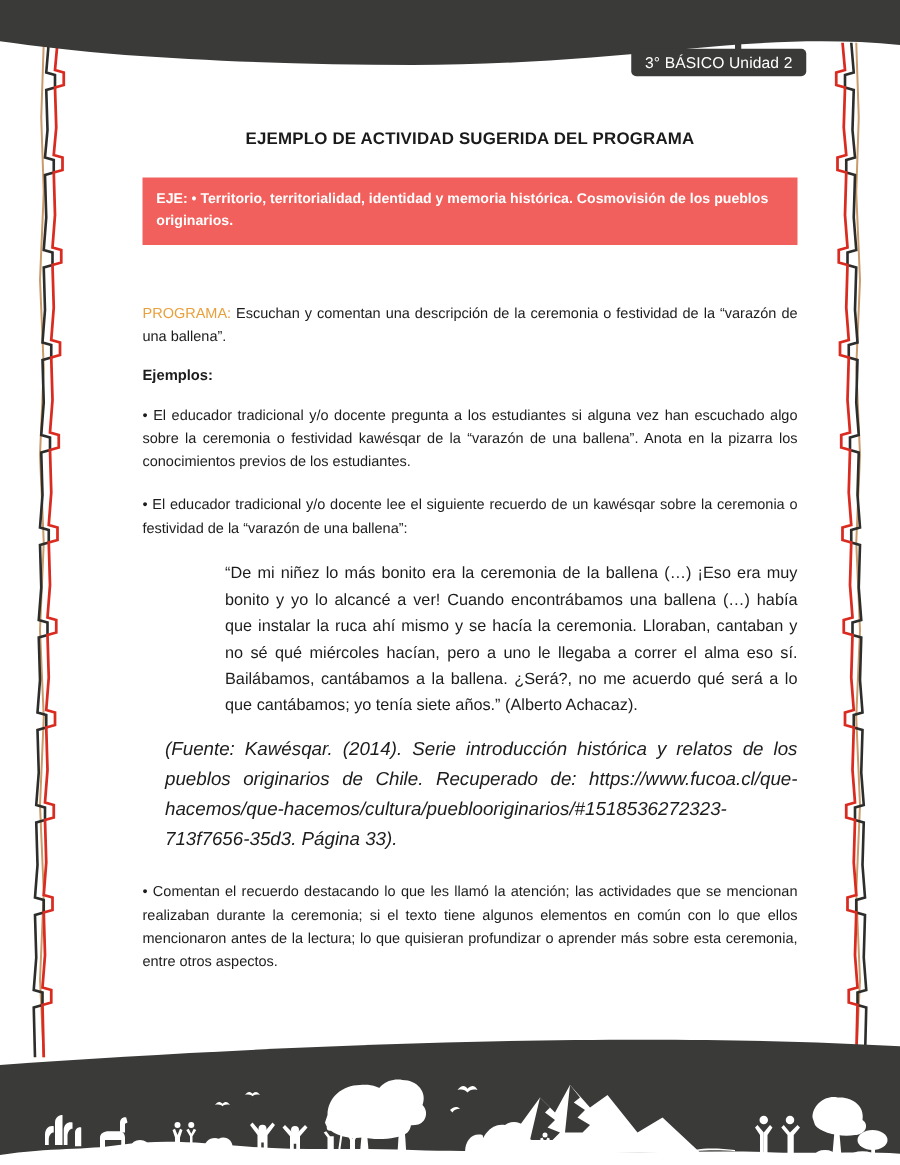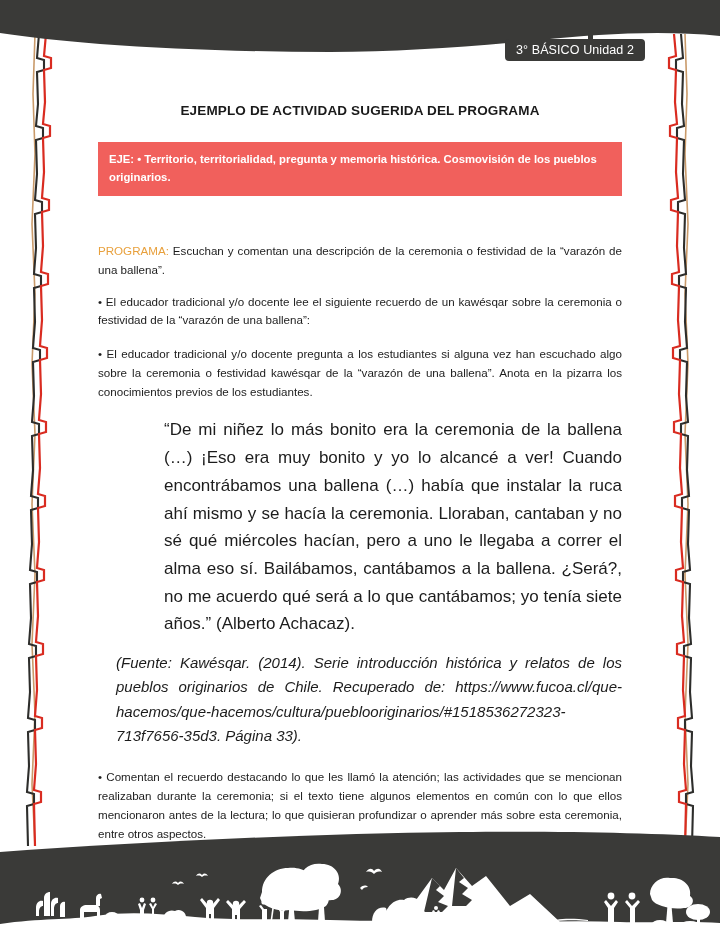--- a/index.html
+++ b/index.html
@@ -70,21 +70,21 @@
     z-index: 2;
     pointer-events: none;
   }
   .side-border.left  { left: 22px; }
   .side-border.right { left: 664px; }
   .side-border svg { display: block; }
 
   
   .content {
     position: absolute;
-    left: 98px;
+    left: 114px;
     top: 103px;
     width: 524px;
     z-index: 6;
   }
 
   .doc-title {
     text-align: center;
     font-size: 13.5px;
     font-weight: bold;
     letter-spacing: 0.15px;
@@ -118,21 +118,21 @@
 
   .ejemplos-head {
     font-size: 11.8px;
     font-weight: bold;
     margin: 0 0 17px 0;
   }
 
   .quote {
     margin: 0 0 13px 0;
     padding-left: 66px;
-    font-size: 17px;
+    font-size: 13px;
     line-height: 1.63;
     text-align: justify;
   }
 
   .source {
     margin: 0 0 20px 0;
     padding-left: 18px;
     font-size: 15px;
     font-style: italic;
     line-height: 1.62;
@@ -201,28 +201,29 @@
                L18,460 L11,462 L11,472 L18,474 L17,508 L19,534 L12,536 L12,546 L19,548 L18,582
                L20,608 L13,610 L13,620 L20,622 L19,656 L21,682 L14,684 L14,694 L21,696 L20,730
                L22,756 L15,758 L15,768 L22,770 L21,812" fill="none" stroke="#d92b20" stroke-width="2.2"></path>
     </svg>
   </div>
 
   <div class="content">
 
     <h1 class="doc-title">EJEMPLO DE ACTIVIDAD SUGERIDA DEL PROGRAMA</h1>
 
-    <div class="eje-banner">EJE: • Territorio, territorialidad, pregunta y memoria histórica. Cosmovisión de los pueblos originarios.</div>
+    <div class="eje-banner">EJE: • Territorio, territorialidad, identidad y memoria histórica. Cosmovisión de los pueblos originarios.</div>
 
     <p class="para tight"><span class="lbl-actividad">PROGRAMA:</span><span> Escuchan y comentan una descripción de la ceremonia o festividad de la “varazón de una ballena”.</span></p>
 
+    <p class="ejemplos-head">Ejemplos:</p>
+
+    <p class="para">• El educador tradicional y/o docente pregunta a los estudiantes si alguna vez han escuchado algo sobre la ceremonia o festividad kawésqar de la “varazón de una ballena”. Anota en la pizarra los conocimientos previos de los estudiantes.</p>
 
     <p class="para">• El educador tradicional y/o docente lee el siguiente recuerdo de un kawésqar sobre la ceremonia o festividad de la “varazón de una ballena”:</p>
-
-    <p class="para">• El educador tradicional y/o docente pregunta a los estudiantes si alguna vez han escuchado algo sobre la ceremonia o festividad kawésqar de la “varazón de una ballena”. Anota en la pizarra los conocimientos previos de los estudiantes.</p>
 
     <p class="quote">“De mi niñez lo más bonito era la ceremonia de la ballena (…) ¡Eso era muy bonito y yo lo alcancé a ver! Cuando encontrábamos una ballena (…) había que instalar la ruca ahí mismo y se hacía la ceremonia. Lloraban, cantaban y no sé qué miércoles hacían, pero a uno le llegaba a correr el alma eso sí. Bailábamos, cantábamos a la ballena. ¿Será?, no me acuerdo qué será a lo que cantábamos; yo tenía siete años.” (Alberto Achacaz).</p>
 
     <p class="source">(Fuente: Kawésqar. (2014). Serie introducción histórica y relatos de los pueblos originarios de Chile. Recuperado de: https://www.fucoa.cl/que-hacemos/que-hacemos/cultura/pueblooriginarios/#1518536272323-713f7656-35d3. Página 33).</p>
 
     <p class="para">• Comentan el recuerdo destacando lo que les llamó la atención; las actividades que se mencionan realizaban durante la ceremonia; si el texto tiene algunos elementos en común con lo que ellos mencionaron antes de la lectura; lo que quisieran profundizar o aprender más sobre esta ceremonia, entre otros aspectos.</p>
 
   </div>
 
   <div class="footer-band">

